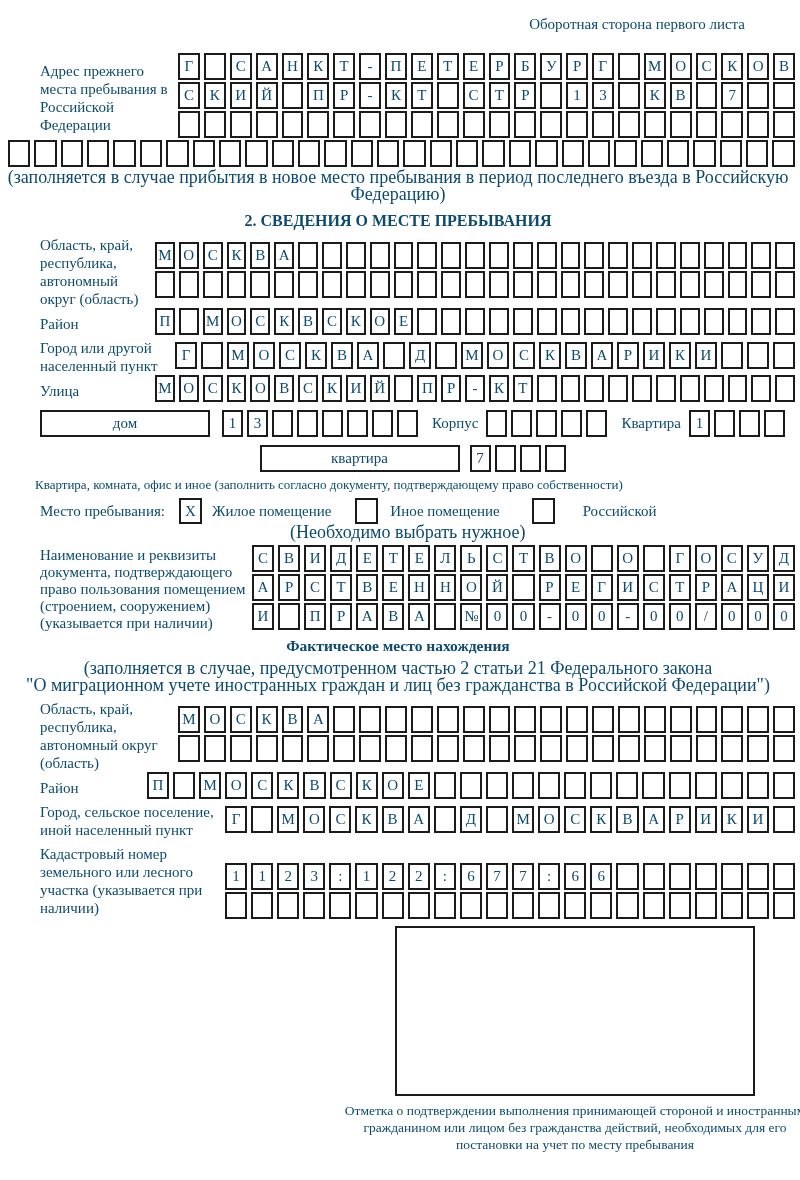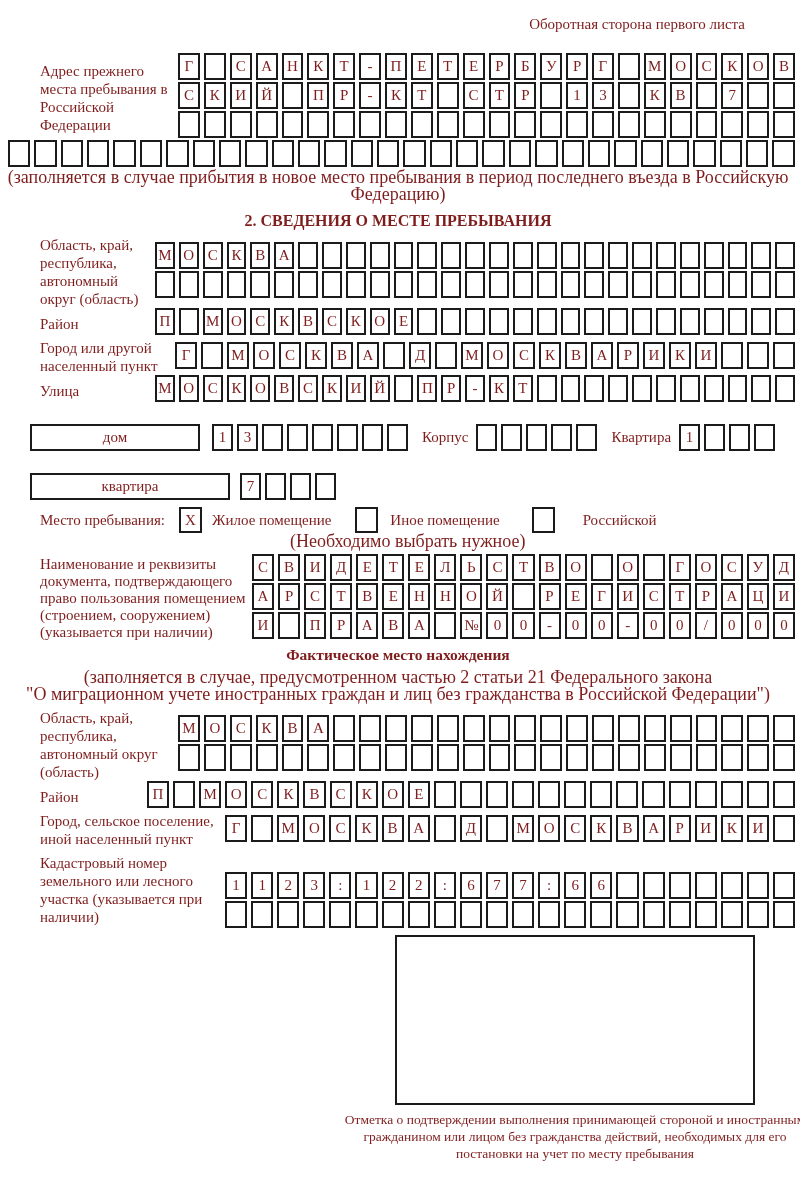--- a/index.html
+++ b/index.html
@@ -1,18 +1,18 @@
 <!DOCTYPE html>
 <html><head>
 <meta charset="utf-8">
 <style>
   html,body{margin:0;padding:0;background:#fff;}
   .page{
     width:800px;height:1180px;overflow:hidden;position:relative;
-    background:#fff;color:#7f1d1d;
+    background:#fff;color:#0c4a6e;
     font-family:"Liberation Serif","DejaVu Serif",serif;
     padding:0 5px 0 40px;box-sizing:border-box;
   }
   .hdr-right{ text-align:right; margin-right:50px; padding-top:16px; font-size:15px; }
   .field{ display:flex; align-items:center;font-family:Liberation Serif, serif; }
   .flabel{ font-size:15px; line-height:18px; flex-shrink:0; padding-top:2px;}
   .rows{ flex:1; min-width:0; }
   .cells{ display:flex; margin-bottom:2px; }
   .cell{
     flex:1 1 0; min-width:0; height:23px; border:2px solid #1b1b1b;
@@ -24,21 +24,21 @@
   .fullrow{ margin-left:-32px; width:787px; }
   .fullcenter{ width:792px; margin-left:-38px; text-align:center; }
   .note{ font-size:18px; line-height:17px; }
   .note-left{ font-size:13px; line-height:17px; margin-left:-5px; margin-bottom:2px;}
   .sect-title{ font-weight:bold; font-size:16px; line-height:22px; margin-top:7px; margin-bottom:2px;}
   .sub-title{ font-weight:bold; font-size:15.5px; line-height:20px; margin-top:4px; margin-bottom:4px;}
   .txtbox{
     border:2px solid #1b1b1b; height:23px; line-height:23px; text-align:center;
     font-size:15px; flex-shrink:0; background:#fff;
   }
-  .houserow{ display:flex; align-items:flex-start; margin-left:-10px; margin-top:20px; margin-bottom:2px;}
+  .houserow{ display:flex; align-items:flex-start; margin-left:-10px; margin-top:6px; margin-bottom:2px;justify-content:center;}
   .inlbl{ font-size:15px; line-height:27px; margin:0 8px 0 14px; flex-shrink:0;}
   .stayrow{ display:flex; align-items:center; margin-top:5px; font-size:15px;}
   .chk{
     width:19px; height:22px; border:2px solid #1b1b1b; text-align:center;
     line-height:22px; font-size:15px; flex-shrink:0; background:#fff;
   }
   .stampbox{ margin-left:355px; margin-top:5px; width:356px; height:166px; border:2px solid #1b1b1b; background:#fff;}
   .stampcaption{ margin-left:300px; margin-top:6px; width:470px; text-align:center; font-size:13.5px; line-height:17px;}.mt4{margin-top:4px}
 </style>
 </head>
@@ -364,20 +364,21 @@
 
   <div class="houserow">
     <div class="txtbox" style="width:196px">квартира</div>
     <div class="cells fixed" style="margin-left:10px">
         <div class="cell">7</div>
         <div class="cell"></div>
         <div class="cell"></div>
         <div class="cell"></div>
       </div>
   </div>
+  <div class="note-left">Квартира, комната, офис и иное (заполнить согласно документу, подтверждающему право собственности)</div>
 
   <div class="stayrow">
     <span>Место пребывания:</span>
     <span class="chk" style="margin-left:14px">X</span>
     <span style="margin-left:10px">Жилое помещение</span>
     <span class="chk" style="margin-left:24px"></span>
     <span style="margin-left:12px">Иное помещение</span>
     <span class="chk" style="margin-left:32px"></span>
     <span style="margin-left:28px">Российской</span>
   </div>

